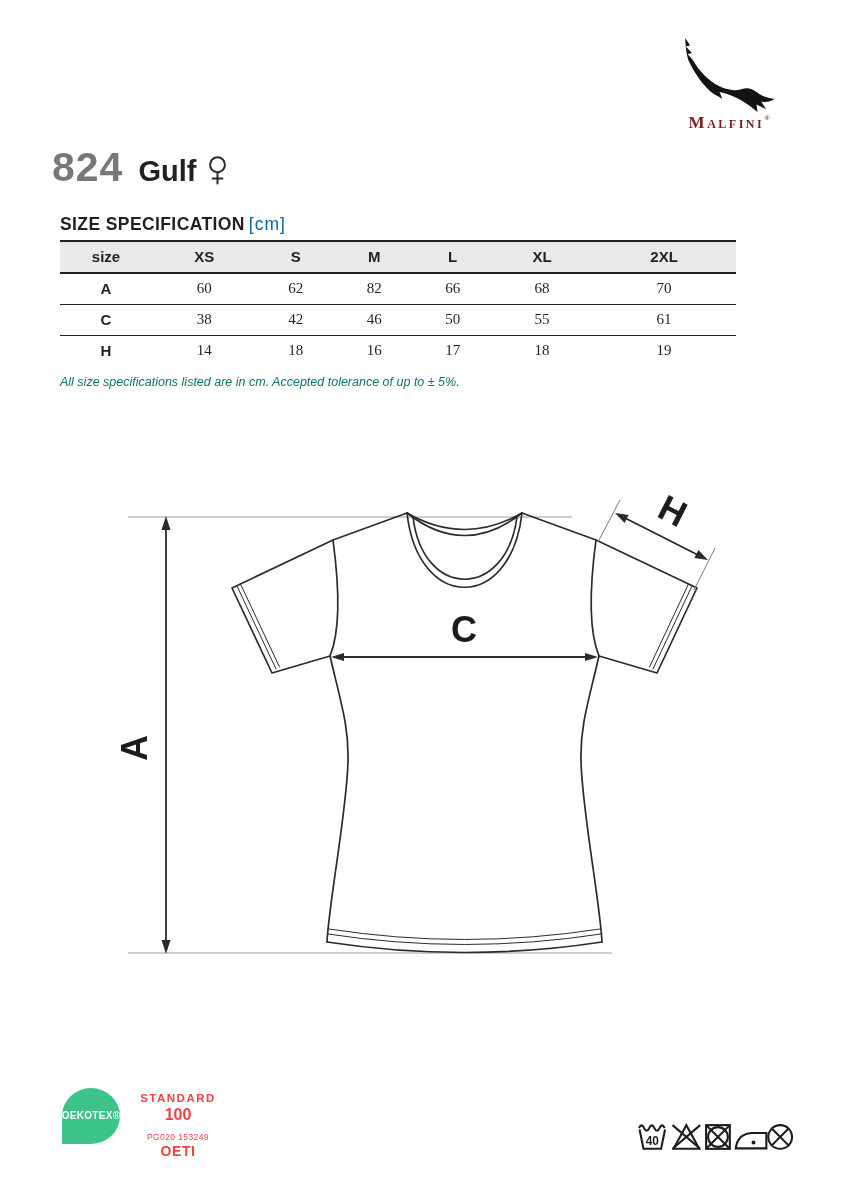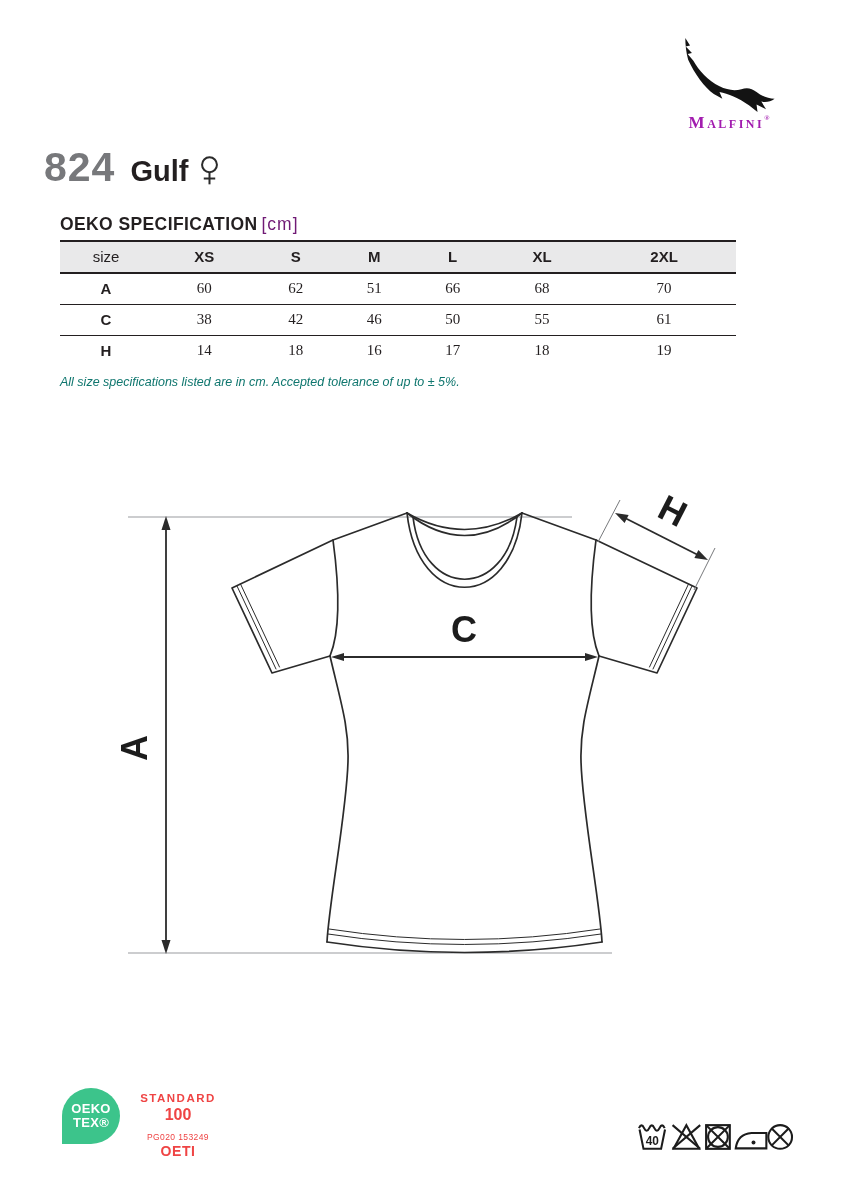--- a/index.html
+++ b/index.html
@@ -3,42 +3,42 @@
 <meta charset="utf-8">
 <style>
   html,body{margin:0;padding:0;background:#fff;}
   .page{position:relative;width:849px;height:1200px;background:#fff;overflow:hidden;
         font-family:"Liberation Sans",sans-serif;color:#231f20;}
 
   
   .brand{position:absolute;top:36px;right:52px;width:136px;text-align:center;}
   .brand svg{display:block;margin:0 auto;}
   .wordmark{margin-top:1px;font-family:"Liberation Serif",serif;font-weight:700;
-            font-size:17px;letter-spacing:2.5px;font-variant:small-caps;color:#a21caf;white-space:nowrap;}
+            font-size:17px;letter-spacing:2.5px;font-variant:small-caps;color:#7f1d1d;white-space:nowrap;}
   .wordmark sup{font-size:7px;letter-spacing:0;vertical-align:8px;}
 
   
-  .title-row{position:absolute;left:44px;top:144px;display:flex;align-items:baseline;}
+  .title-row{position:absolute;left:52px;top:144px;display:flex;align-items:baseline;}
   .prod-code{font-size:41px;font-weight:700;color:#77787b;letter-spacing:1px;}
   .prod-name{font-size:29px;font-weight:700;color:#231f20;margin-left:15px;}
   .female{margin-left:11px;align-self:center;margin-top:6px;}
 
   
   .section-head{position:absolute;left:60px;top:214px;font-size:17.5px;font-weight:700;
                 letter-spacing:.4px;color:#231f20;}
-  .section-unit{font-weight:400;color:#701a75;margin-left:4px;letter-spacing:1px;}
+  .section-unit{font-weight:400;color:#0369a1;margin-left:4px;letter-spacing:1px;}
 
   
   table.sizes{position:absolute;left:60px;top:240px;width:676px;border-collapse:collapse;
               font-size:15px;color:#231f20;}
   table.sizes thead tr{background:#e9e9ea;}
   table.sizes thead tr{border-top:2px solid #231f20;border-bottom:2.4px solid #231f20;}
   table.sizes th,table.sizes td{text-align:center;padding:6px 0 7px;}
   table.sizes thead th{font-weight:700;}
-  table.sizes thead th.size-word{font-weight:400;}
+  table.sizes thead th.size-word{font-weight:700;}
   table.sizes col.c-label{width:92px;}
   table.sizes tbody tr{border-bottom:1.6px solid #231f20;}
   table.sizes tbody tr:last-child{border-bottom:none;}
   table.sizes tbody th{font-weight:700;}
   table.sizes tbody td{font-weight:400;font-family:Liberation Serif, serif;}
 
   .note{position:absolute;left:60px;top:375px;font-size:12.5px;font-style:italic;color:#0f766e;}
 
   
   .diagram{position:absolute;left:120px;top:470px;}
@@ -46,22 +46,22 @@
   .diagram .ext2{stroke:#77797c;stroke-width:1;}
   .diagram .dim{stroke:#2b2b2b;stroke-width:1.8;}
   .diagram .ah{fill:#2b2b2b;stroke:none;}
   .diagram .shirt{fill:none;stroke:#2b2b2b;stroke-width:1.7;stroke-linejoin:round;stroke-linecap:round;}
   .diagram .thin{stroke-width:1;}
   .diagram .lbl{font-family:"Liberation Sans",sans-serif;font-weight:700;font-size:36px;fill:#1c1c1c;}
 
   
   .cert{position:absolute;left:62px;top:1088px;display:flex;align-items:flex-start;}
   .cert-blob{width:58px;height:56px;background:#3cc48b;border-radius:50% 50% 50% 0;
-             display:flex;flex-direction:column;align-items:center;justify-content:center;
-             color:#fff;font-weight:700;font-size:13px;line-height:1.08;letter-spacing:.3px;}
+             display:flex;flex-direction:row;align-items:center;justify-content:center;
+             color:#fff;font-weight:700;font-size:10px;line-height:1.08;letter-spacing:.3px;}
   .cert-text{margin-left:15px;text-align:center;color:#ef4444;margin-top:3px;min-width:86px;}
   .cert-std{font-size:11.5px;font-weight:700;letter-spacing:1.5px;line-height:1.25;}
   .cert-100{font-size:16px;font-weight:700;line-height:1.2;}
   .cert-num{margin-top:7px;font-size:8.5px;font-weight:400;letter-spacing:.4px;line-height:1.4;}
   .cert-inst{font-size:14px;font-weight:700;letter-spacing:.6px;}
 
   
   .care{position:absolute;left:636px;top:1118px;}
   .care .s{fill:none;stroke:#1c1c1c;stroke-width:2.1;stroke-linejoin:miter;}
   .care .f{fill:#1c1c1c;stroke:none;}
@@ -95,21 +95,21 @@
     <span class="prod-code">824</span>
     <span class="prod-name">Gulf</span>
     <svg class="female" width="21" height="31" viewBox="0 0 22 32">
       <circle cx="11" cy="10" r="7.8" fill="none" stroke="#2b2b2b" stroke-width="2.1"></circle>
       <line x1="11" y1="17.8" x2="11" y2="30.5" stroke="#2b2b2b" stroke-width="2.1"></line>
       <line x1="5" y1="24.4" x2="17" y2="24.4" stroke="#2b2b2b" stroke-width="2.1"></line>
     </svg>
   </div>
 
   <div class="section-head">
-    <span>OEKO SPECIFICATION</span><span class="section-unit">[cm]</span>
+    <span>SIZE SPECIFICATION</span><span class="section-unit">[cm]</span>
   </div>
 
   <table class="sizes">
     <colgroup>
         <col class="c-label">
         <col>
         <col>
         <col>
         <col>
         <col>
@@ -124,21 +124,21 @@
         <th>L</th>
         <th>XL</th>
         <th>2XL</th>
       </tr>
     </thead>
     <tbody>
       <tr>
         <th>A</th>
         <td>60</td>
         <td>62</td>
-        <td>51</td>
+        <td>82</td>
         <td>66</td>
         <td>68</td>
         <td>70</td>
       </tr>
       <tr>
         <th>C</th>
         <td>38</td>
         <td>42</td>
         <td>46</td>
         <td>50</td>

